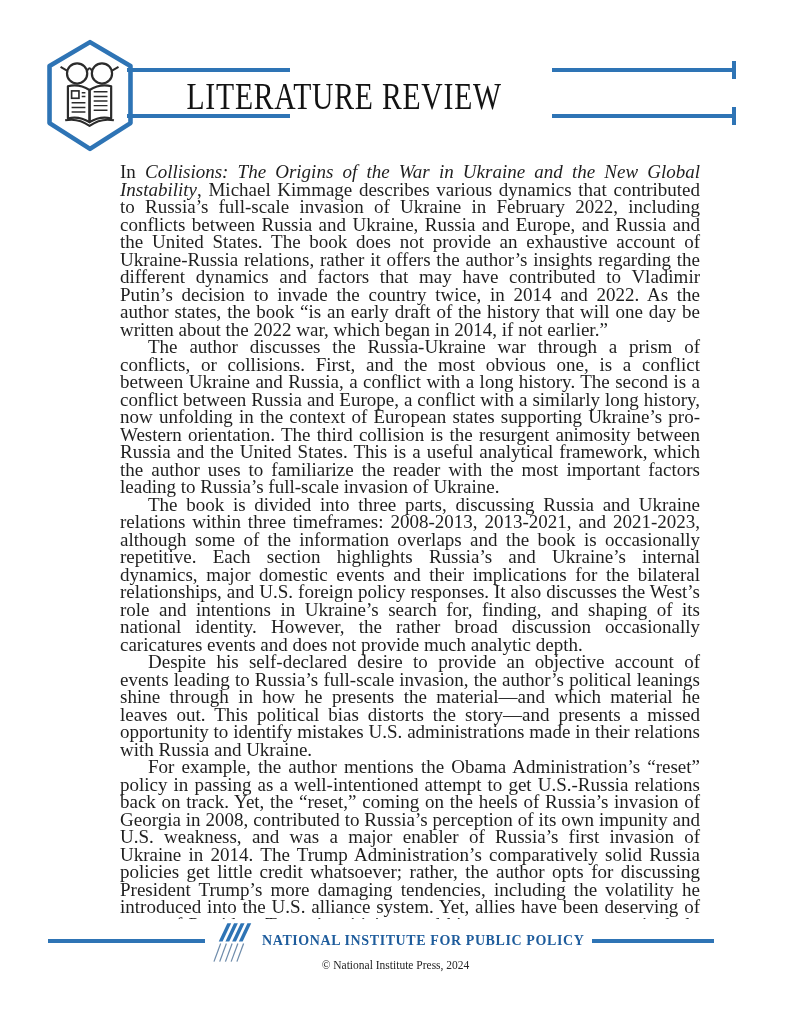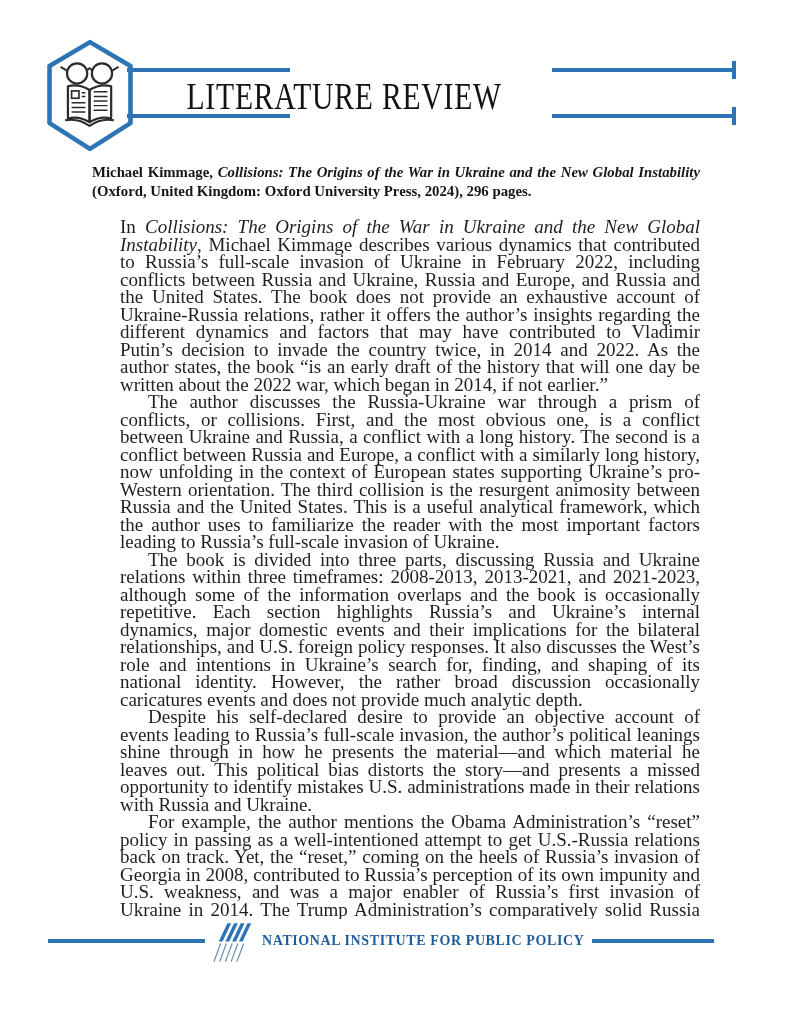--- a/index.html
+++ b/index.html
@@ -96,21 +96,20 @@
     <div class="hline hline-right-top cap"></div>
     <div class="hline hline-right-bottom cap"></div>
 
     <div class="title-row">
       <span class="doc-title">LITERATURE REVIEW</span>
     </div>
   </div>
 
   <div class="content">
 
-    <p class="citation"><span>Michael Kimmage, </span><em>Collisions: The Origins of the War in Ukraine and the New Global Instability</em><span> (Oxford, United Kingdom: Oxford University Press, 2024), 296 pages.</span></p>
 
     <p class="para no-indent"><span>In </span><em>Collisions: The Origins of the War in Ukraine and the New Global Instability</em><span>, Michael Kimmage describes various dynamics that contributed to Russia’s full-scale invasion of Ukraine in February 2022, including conflicts between Russia and Ukraine, Russia and Europe, and Russia and the United States. The book does not provide an exhaustive account of Ukraine-Russia relations, rather it offers the author’s insights regarding the different dynamics and factors that may have contributed to Vladimir Putin’s decision to invade the country twice, in 2014 and 2022. As the author states, the book “is an early draft of the history that will one day be written about the 2022 war, which began in 2014, if not earlier.”</span></p>
 
     <p class="para">The author discusses the Russia-Ukraine war through a prism of conflicts, or collisions. First, and the most obvious one, is a conflict between Ukraine and Russia, a conflict with a long history. The second is a conflict between Russia and Europe, a conflict with a similarly long history, now unfolding in the context of European states supporting Ukraine’s pro-Western orientation. The third collision is the resurgent animosity between Russia and the United States. This is a useful analytical framework, which the author uses to familiarize the reader with the most important factors leading to Russia’s full-scale invasion of Ukraine.</p>
     <p class="para">The book is divided into three parts, discussing Russia and Ukraine relations within three timeframes: 2008-2013, 2013-2021, and 2021-2023, although some of the information overlaps and the book is occasionally repetitive. Each section highlights Russia’s and Ukraine’s internal dynamics, major domestic events and their implications for the bilateral relationships, and U.S. foreign policy responses. It also discusses the West’s role and intentions in Ukraine’s search for, finding, and shaping of its national identity. However, the rather broad discussion occasionally caricatures events and does not provide much analytic depth.</p>
     <p class="para">Despite his self-declared desire to provide an objective account of events leading to Russia’s full-scale invasion, the author’s political leanings shine through in how he presents the material—and which material he leaves out. This political bias distorts the story—and presents a missed opportunity to identify mistakes U.S. administrations made in their relations with Russia and Ukraine.</p>
     <p class="para">For example, the author mentions the Obama Administration’s “reset” policy in passing as a well-intentioned attempt to get U.S.-Russia relations back on track. Yet, the “reset,” coming on the heels of Russia’s invasion of Georgia in 2008, contributed to Russia’s perception of its own impunity and U.S. weakness, and was a major enabler of Russia’s first invasion of Ukraine in 2014. The Trump Administration’s comparatively solid Russia policies get little credit whatsoever; rather, the author opts for discussing President Trump’s more damaging tendencies, including the volatility he introduced into the U.S. alliance system. Yet, allies have been deserving of some of President Trump’s criticism, and his message was not particularly new. Americans have been complaining about European NATO allies not</p>
   </div>
 
   <div class="footer">
@@ -125,15 +124,16 @@
         <line x1="8" y1="25" x2="1" y2="44"></line>
         <line x1="14" y1="25" x2="7" y2="44"></line>
         <line x1="20" y1="25" x2="13" y2="44"></line>
         <line x1="26" y1="25" x2="19" y2="44"></line>
         <line x1="32" y1="25" x2="25" y2="44"></line>
       </g>
     </svg>
 
     <div class="org-name">NATIONAL INSTITUTE FOR PUBLIC POLICY</div>
     <div class="fline fline-right"></div>
+    <div class="copyright">© National Institute Press, 2024</div>
   </div>
 
 </div>
 
 </body></html>

